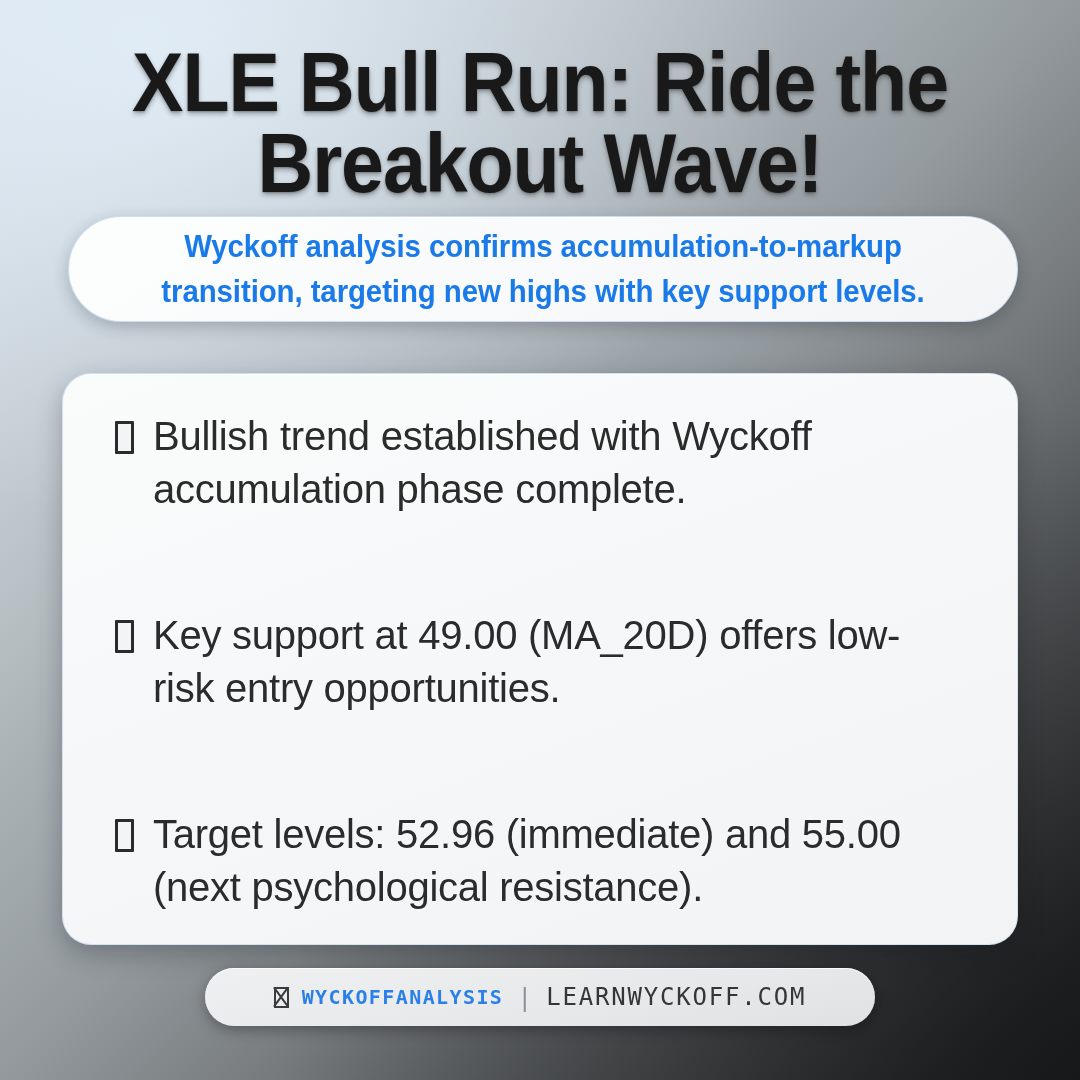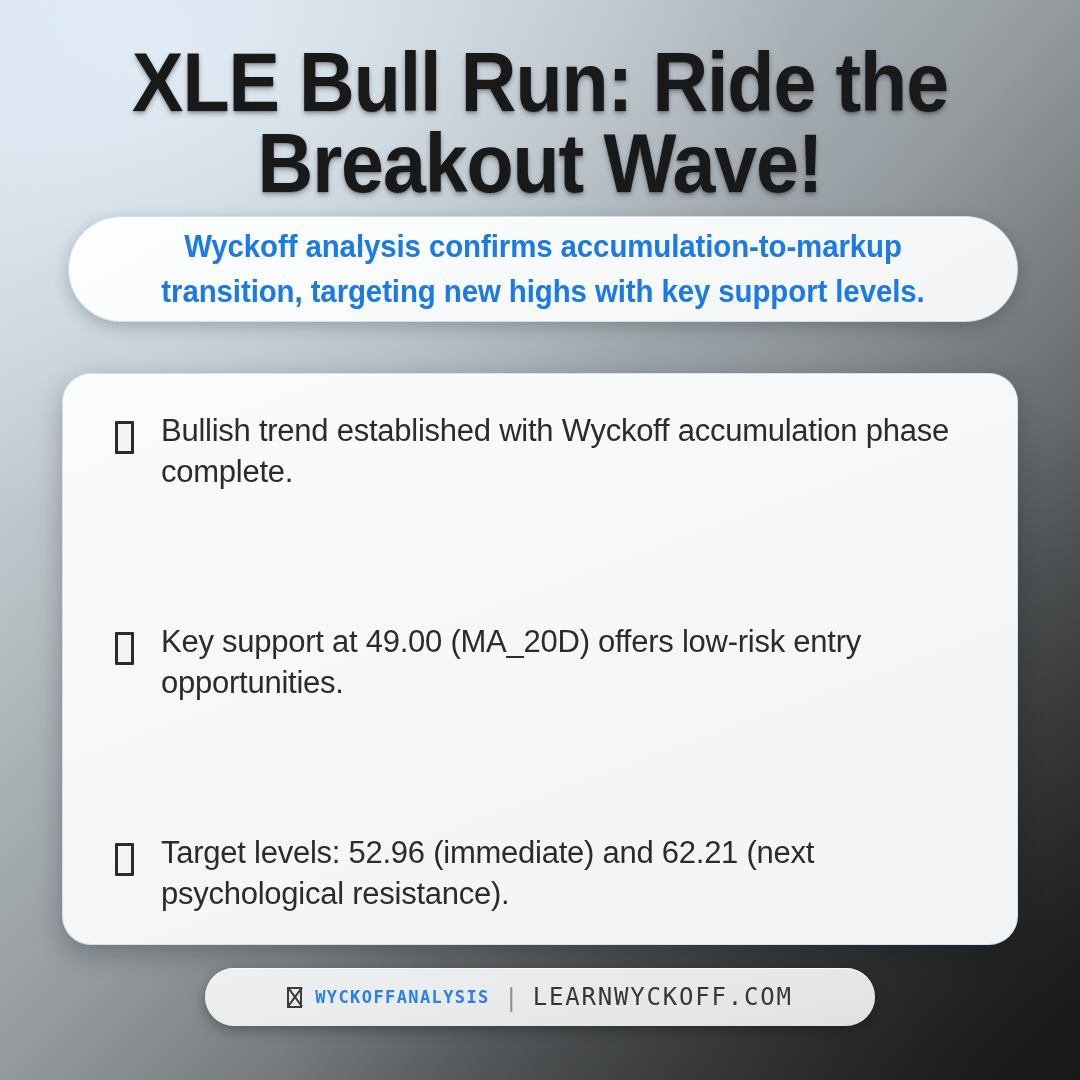--- a/index.html
+++ b/index.html
@@ -116,26 +116,25 @@
     flex:0 0 auto;
     width:19px; height:33px;
     margin-top:11px;
     border:3px solid #2b2b2c;
     background:#f3f4f5;
     border-radius:1px;
   }
   .bullet-text{
     font-family:"Liberation Sans", sans-serif;
     font-weight:400;
-    font-size:31px;
+    font-size:40px;
     line-height:1.33;
     letter-spacing:-.25px;
     color:#2b2b2c;
     max-width:800px;
-    margin-left:8px;
   }
 
   
   .footer-pill{
     position:absolute;
     left:205px; top:968px;
     width:670px; height:58px;
     background:linear-gradient(170deg,#eef0f1 0%,#e6e8ea 60%,#dfe1e3 100%);
     border-radius:29px;
     box-shadow:0 4px 13px rgba(10,12,14,.34), 0 1px 0 rgba(255,255,255,.75) inset;
@@ -155,21 +154,21 @@
     position:absolute; left:50%; top:50%;
     width:24px; height:2px;
     background:#3a3c3e;
     transform-origin:center;
   }
   .notdef-glyph::before{ transform:translate(-50%,-50%) rotate(54deg); }
   .notdef-glyph::after { transform:translate(-50%,-50%) rotate(-54deg); }
 
   .footer-handle{
     font-weight:700;
-    font-size:17px;
+    font-size:20px;
     letter-spacing:1.4px;
     color:#2a80e8;
   }
   .footer-divider{
     font-weight:400;
     font-size:25px;
     color:#8f9296;
     padding:0 1px;
   }
   .footer-site{
@@ -199,21 +198,21 @@
         <span class="bullet-text">Bullish trend established with Wyckoff accumulation phase complete.</span>
       </div>
 
       <div class="bullet">
         <span class="bullet-marker"></span>
         <span class="bullet-text">Key support at 49.00 (MA_20D) offers low-risk entry opportunities.</span>
       </div>
 
       <div class="bullet">
         <span class="bullet-marker"></span>
-        <span class="bullet-text">Target levels: 52.96 (immediate) and 62.21 (next psychological resistance).</span>
+        <span class="bullet-text">Target levels: 52.96 (immediate) and 55.00 (next psychological resistance).</span>
       </div>
 
 
     </div>
 
     <div class="footer-pill">
       <span class="notdef-glyph"></span>
       <span class="footer-handle">WYCKOFFANALYSIS</span>
       <span class="footer-divider">|</span>
       <span class="footer-site">LEARNWYCKOFF.COM</span>

